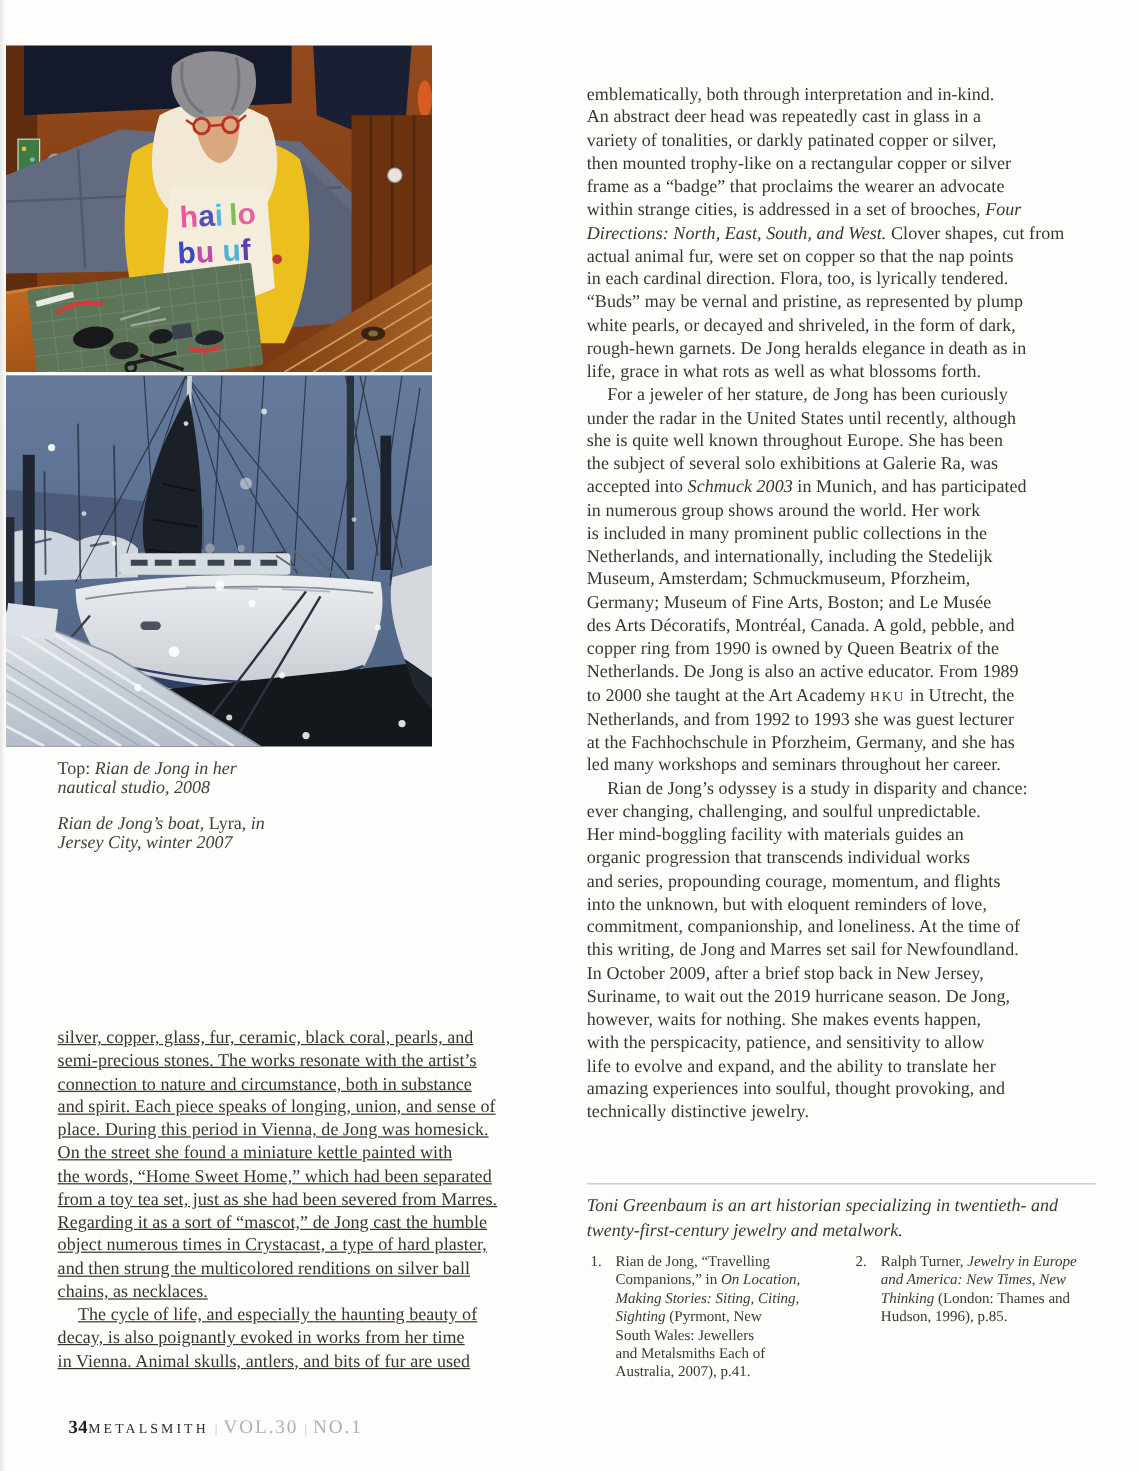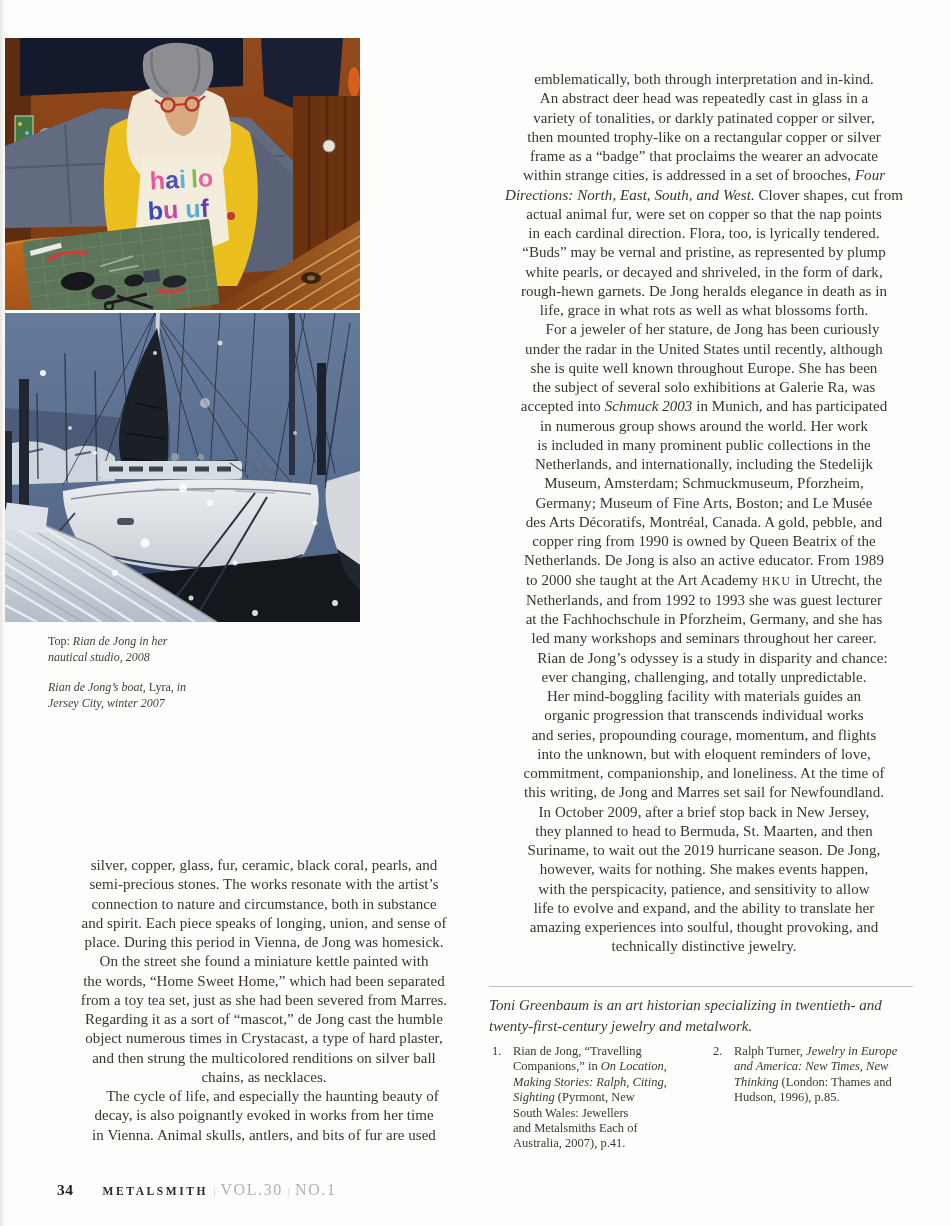--- a/index.html
+++ b/index.html
@@ -11,46 +11,46 @@
     overflow:hidden;
   }
   .edge-shade { position:absolute; left:0; top:0; width:5px; height:100%;
     background:linear-gradient(90deg,#d8d6d2,rgba(253,253,251,0)); opacity:.6; }
 
   .photo { position:absolute; left:5px; width:355px; overflow:hidden; background:#222; }
   #photo-studio { top:38px; height:272px; }
   #photo-boat   { top:313px; height:309px; }
   .photo svg { display:block; width:100%; height:100%; }
 
-  .caption { position:absolute; left:48px; font-size:12px; line-height:15.5px; color:#46403a; }
+  .caption { position:absolute; left:48px; font-size:15px; line-height:15.5px; color:#46403a; }
   #caption-top    { top:634px; width:230px; }
   #caption-bottom { top:680px; width:240px; }
 
-  .textcol { position:absolute; font-size:15px; line-height:19.25px; letter-spacing:.05px;text-align:center; }
-  #col-left  { left:48px;  top:856px; width:432px; }
+  .textcol { position:absolute; font-size:15px; line-height:19.25px; letter-spacing:.05px; }
+  #col-left  { left:48px;  top:856px; width:432px;text-decoration:underline; }
   #col-right { left:489px; top:70px;  width:430px; }
   .line { white-space:nowrap; }
   .line.indent { padding-left:17px; }
   .sc { font-size:11.5px; letter-spacing:1.5px; }
 
   .bio-rule { position:absolute; left:489px; top:986px; width:424px; height:1px; background:#c3c1bd; }
   #bio { position:absolute; left:489px; top:995px; width:430px;
          font-style:italic; font-size:15px; line-height:20.5px; color:#3f3831; }
 
   #footnotes { position:absolute; left:492px; top:1044px; width:430px;
                font-size:12.5px; line-height:15.4px; color:#3f3831; }
   .fn { position:absolute; top:0; width:210px; }
   .fn:nth-child(1){ left:0; }
   .fn:nth-child(2){ left:221px; }
   .fn .num { position:absolute; left:0; top:0; }
   .fn .fn-lines { margin-left:21px; }
 
   #footer { position:absolute; left:57px; top:1181px; white-space:nowrap; }
   #footer .pagenum { font-weight:bold; font-size:15.5px; color:#1f1d1b; letter-spacing:.5px; }
-  #footer .mag { font-weight:bold; font-size:11.5px; letter-spacing:2.6px; color:#2c2a28; margin-left:29px; }
+  #footer .mag { font-weight:normal; font-size:11.5px; letter-spacing:2.6px; color:#2c2a28; margin-left:0; }
   #footer .sep { font-size:11px; color:#c7c5c1; margin:0 5px; }
   #footer .volno { font-size:16px; letter-spacing:1.6px; color:#b2b0ac; }
 </style>
 </head>
 <body>
 
 <div class="page">
   <div class="edge-shade"></div>
 
   <div class="photo" id="photo-studio" title="Rian de Jong working with tools on a green cutting mat at a wooden table inside a boat cabin">
@@ -251,50 +251,49 @@
       <div class="line">Museum, Amsterdam; Schmuckmuseum, Pforzheim,</div>
       <div class="line">Germany; Museum of Fine Arts, Boston; and Le Musée</div>
       <div class="line">des Arts Décoratifs, Montréal, Canada. A gold, pebble, and</div>
       <div class="line">copper ring from 1990 is owned by Queen Beatrix of the</div>
       <div class="line">Netherlands. De Jong is also an active educator. From 1989</div>
       <div class="line">to 2000 she taught at the Art Academy <span class="sc">HKU</span> in Utrecht, the</div>
       <div class="line">Netherlands, and from 1992 to 1993 she was guest lecturer</div>
       <div class="line">at the Fachhochschule in Pforzheim, Germany, and she has</div>
       <div class="line">led many workshops and seminars throughout her career.</div>
       <div class="line indent">Rian de Jong’s odyssey is a study in disparity and chance:</div>
-      <div class="line">ever changing, challenging, and totally unpredictable.</div>
+      <div class="line">ever changing, challenging, and soulful unpredictable.</div>
       <div class="line">Her mind-boggling facility with materials guides an</div>
       <div class="line">organic progression that transcends individual works</div>
       <div class="line">and series, propounding courage, momentum, and flights</div>
       <div class="line">into the unknown, but with eloquent reminders of love,</div>
       <div class="line">commitment, companionship, and loneliness. At the time of</div>
       <div class="line">this writing, de Jong and Marres set sail for Newfoundland.</div>
       <div class="line">In October 2009, after a brief stop back in New Jersey,</div>
-      <div class="line">they planned to head to Bermuda, St. Maarten, and then</div>
       <div class="line">Suriname, to wait out the 2019 hurricane season. De Jong,</div>
       <div class="line">however, waits for nothing. She makes events happen,</div>
       <div class="line">with the perspicacity, patience, and sensitivity to allow</div>
       <div class="line">life to evolve and expand, and the ability to translate her</div>
       <div class="line">amazing experiences into soulful, thought provoking, and</div>
       <div class="line">technically distinctive jewelry.</div>
     </div>
 
   <div class="bio-rule"></div>
   <div id="bio">
       <div class="line">Toni Greenbaum is an art historian specializing in twentieth- and</div>
       <div class="line">twenty-first-century jewelry and metalwork.</div>
     </div>
 
   <div id="footnotes">
       <div class="fn">
         <span class="num">1.</span>
         <div class="fn-lines">
           <div class="line">Rian de Jong, “Travelling</div>
           <div class="line">Companions,” in <i>On Location,</i></div>
-          <div class="line"><i>Making Stories: Ralph, Citing,</i></div>
+          <div class="line"><i>Making Stories: Siting, Citing,</i></div>
           <div class="line"><i>Sighting</i> (Pyrmont, New</div>
           <div class="line">South Wales: Jewellers</div>
           <div class="line">and Metalsmiths Each of</div>
           <div class="line">Australia, 2007), p.41.</div>
         </div>
       </div>
       <div class="fn">
         <span class="num">2.</span>
         <div class="fn-lines">
           <div class="line">Ralph Turner, <i>Jewelry in Europe</i></div>

